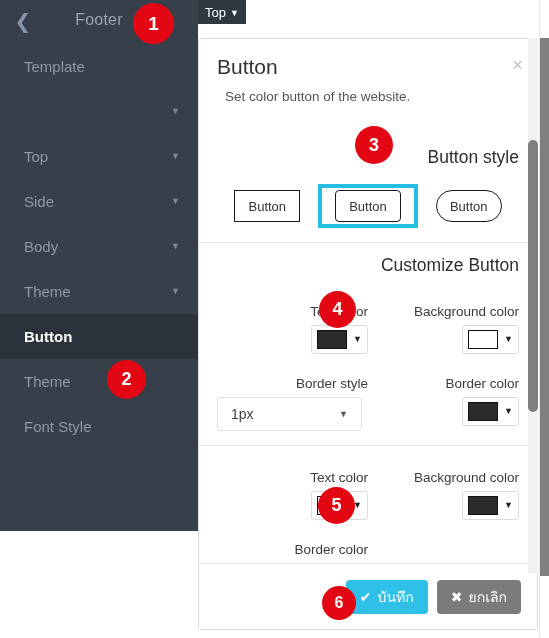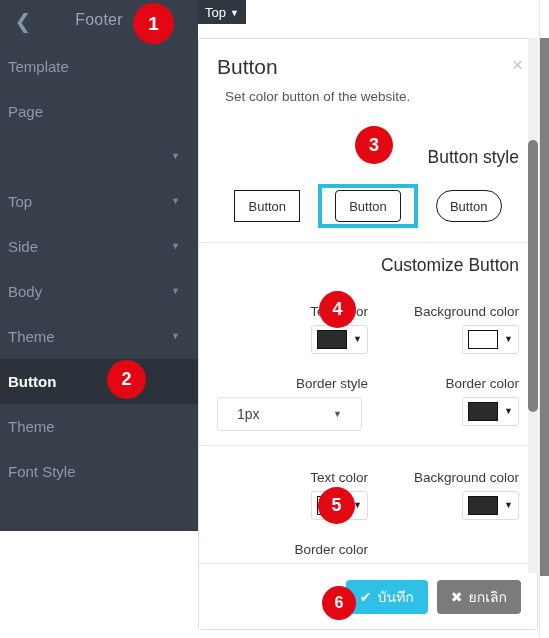--- a/index.html
+++ b/index.html
@@ -24,21 +24,21 @@
     display:flex;align-items:center;justify-content:center;
     color:#8895a8;font-size:20px;line-height:1;cursor:pointer;
   }
   #sidebar-title{
     position:absolute;left:0;top:11px;width:198px;text-align:center;
     color:#9aa4b1;font-size:16px;letter-spacing:.2px;
   }
   .nav-item{
     position:relative;height:45px;line-height:45px;
     color:#8e98a6;font-size:15px;
-    padding-left:8px;box-sizing:border-box;cursor:pointer;
+    padding-left:24px;box-sizing:border-box;cursor:pointer;
   }
   .nav-item .caret{
     position:absolute;right:18px;top:0;height:45px;
     display:flex;align-items:center;color:#7d8896;font-size:9px;
   }
   .nav-item.active{
     background:#2b323b;color:#ffffff;font-weight:bold;
   }
   
   #top-tab{
@@ -97,21 +97,21 @@
   .colorpick{
     display:inline-flex;align-items:center;
     border:1px solid #dcdcdc;border-radius:3px;background:#fff;
     padding:4px 5px;cursor:pointer;box-sizing:border-box;
   }
   .swatch{width:28px;height:17px;border:1px solid #111;display:block;}
   .cp-caret{font-size:9px;color:#222;margin-left:6px;line-height:1;}
   .selectbox{
     width:145px;height:34px;border:1px solid #e2e2e2;border-radius:3px;
     background:#fff;display:flex;align-items:center;justify-content:space-between;
-    padding:0 19px;box-sizing:border-box;font-size:14px;color:#444;cursor:pointer;
+    padding:0 13px;box-sizing:border-box;font-size:14px;color:#444;cursor:pointer;
   }
   .selectbox .sb-caret{font-size:9px;color:#555;}
   
   #dialog-foot{
     position:absolute;left:0;right:0;bottom:0;height:66px;
     border-top:1px solid #e4e7ea;background:#ffffff;
     display:flex;align-items:center;justify-content:flex-end;
     padding-right:16px;gap:9px;box-sizing:border-box;
   }
   .fbtn{
@@ -158,23 +158,20 @@
 <div id="sidebar">
   <div id="sidebar-header">
     <div id="back-chevron">❮</div>
     <div id="sidebar-title">Footer</div>
   </div>
 
   <div class="nav-item">
     <span>Template</span>
   </div>
   <div class="nav-item">
-    <span>Page</span>
-  </div>
-  <div class="nav-item">
     <span class="caret">▼</span>
   </div>
   <div class="nav-item">
     <span>Top</span>
     <span class="caret">▼</span>
   </div>
   <div class="nav-item">
     <span>Side</span>
     <span class="caret">▼</span>
   </div>

